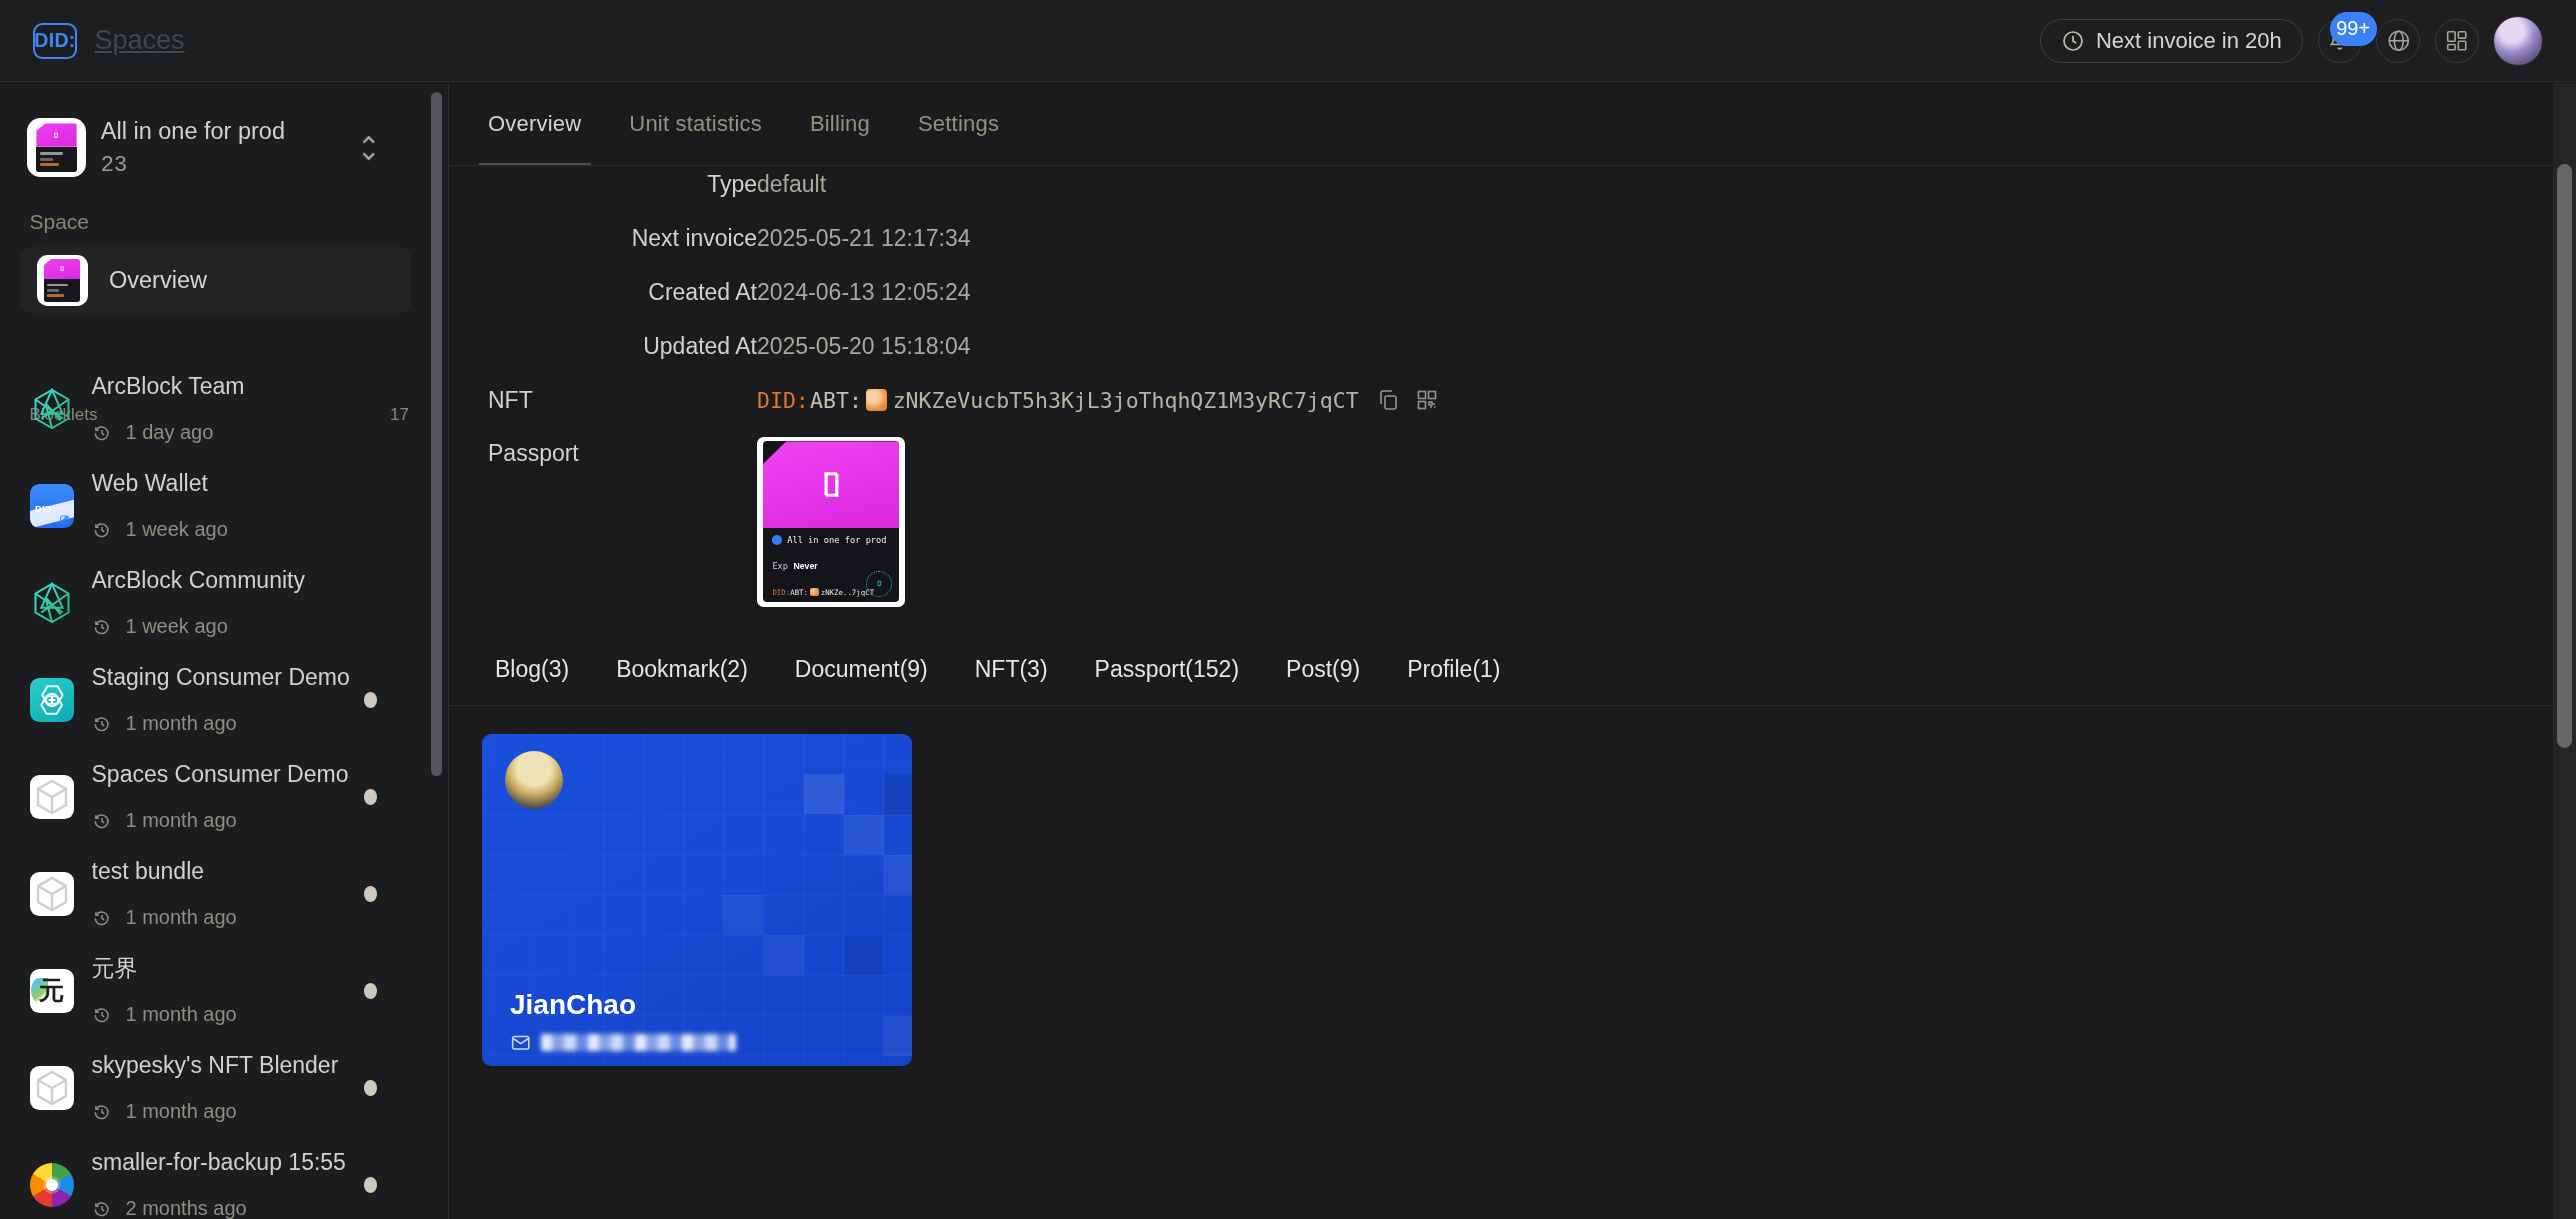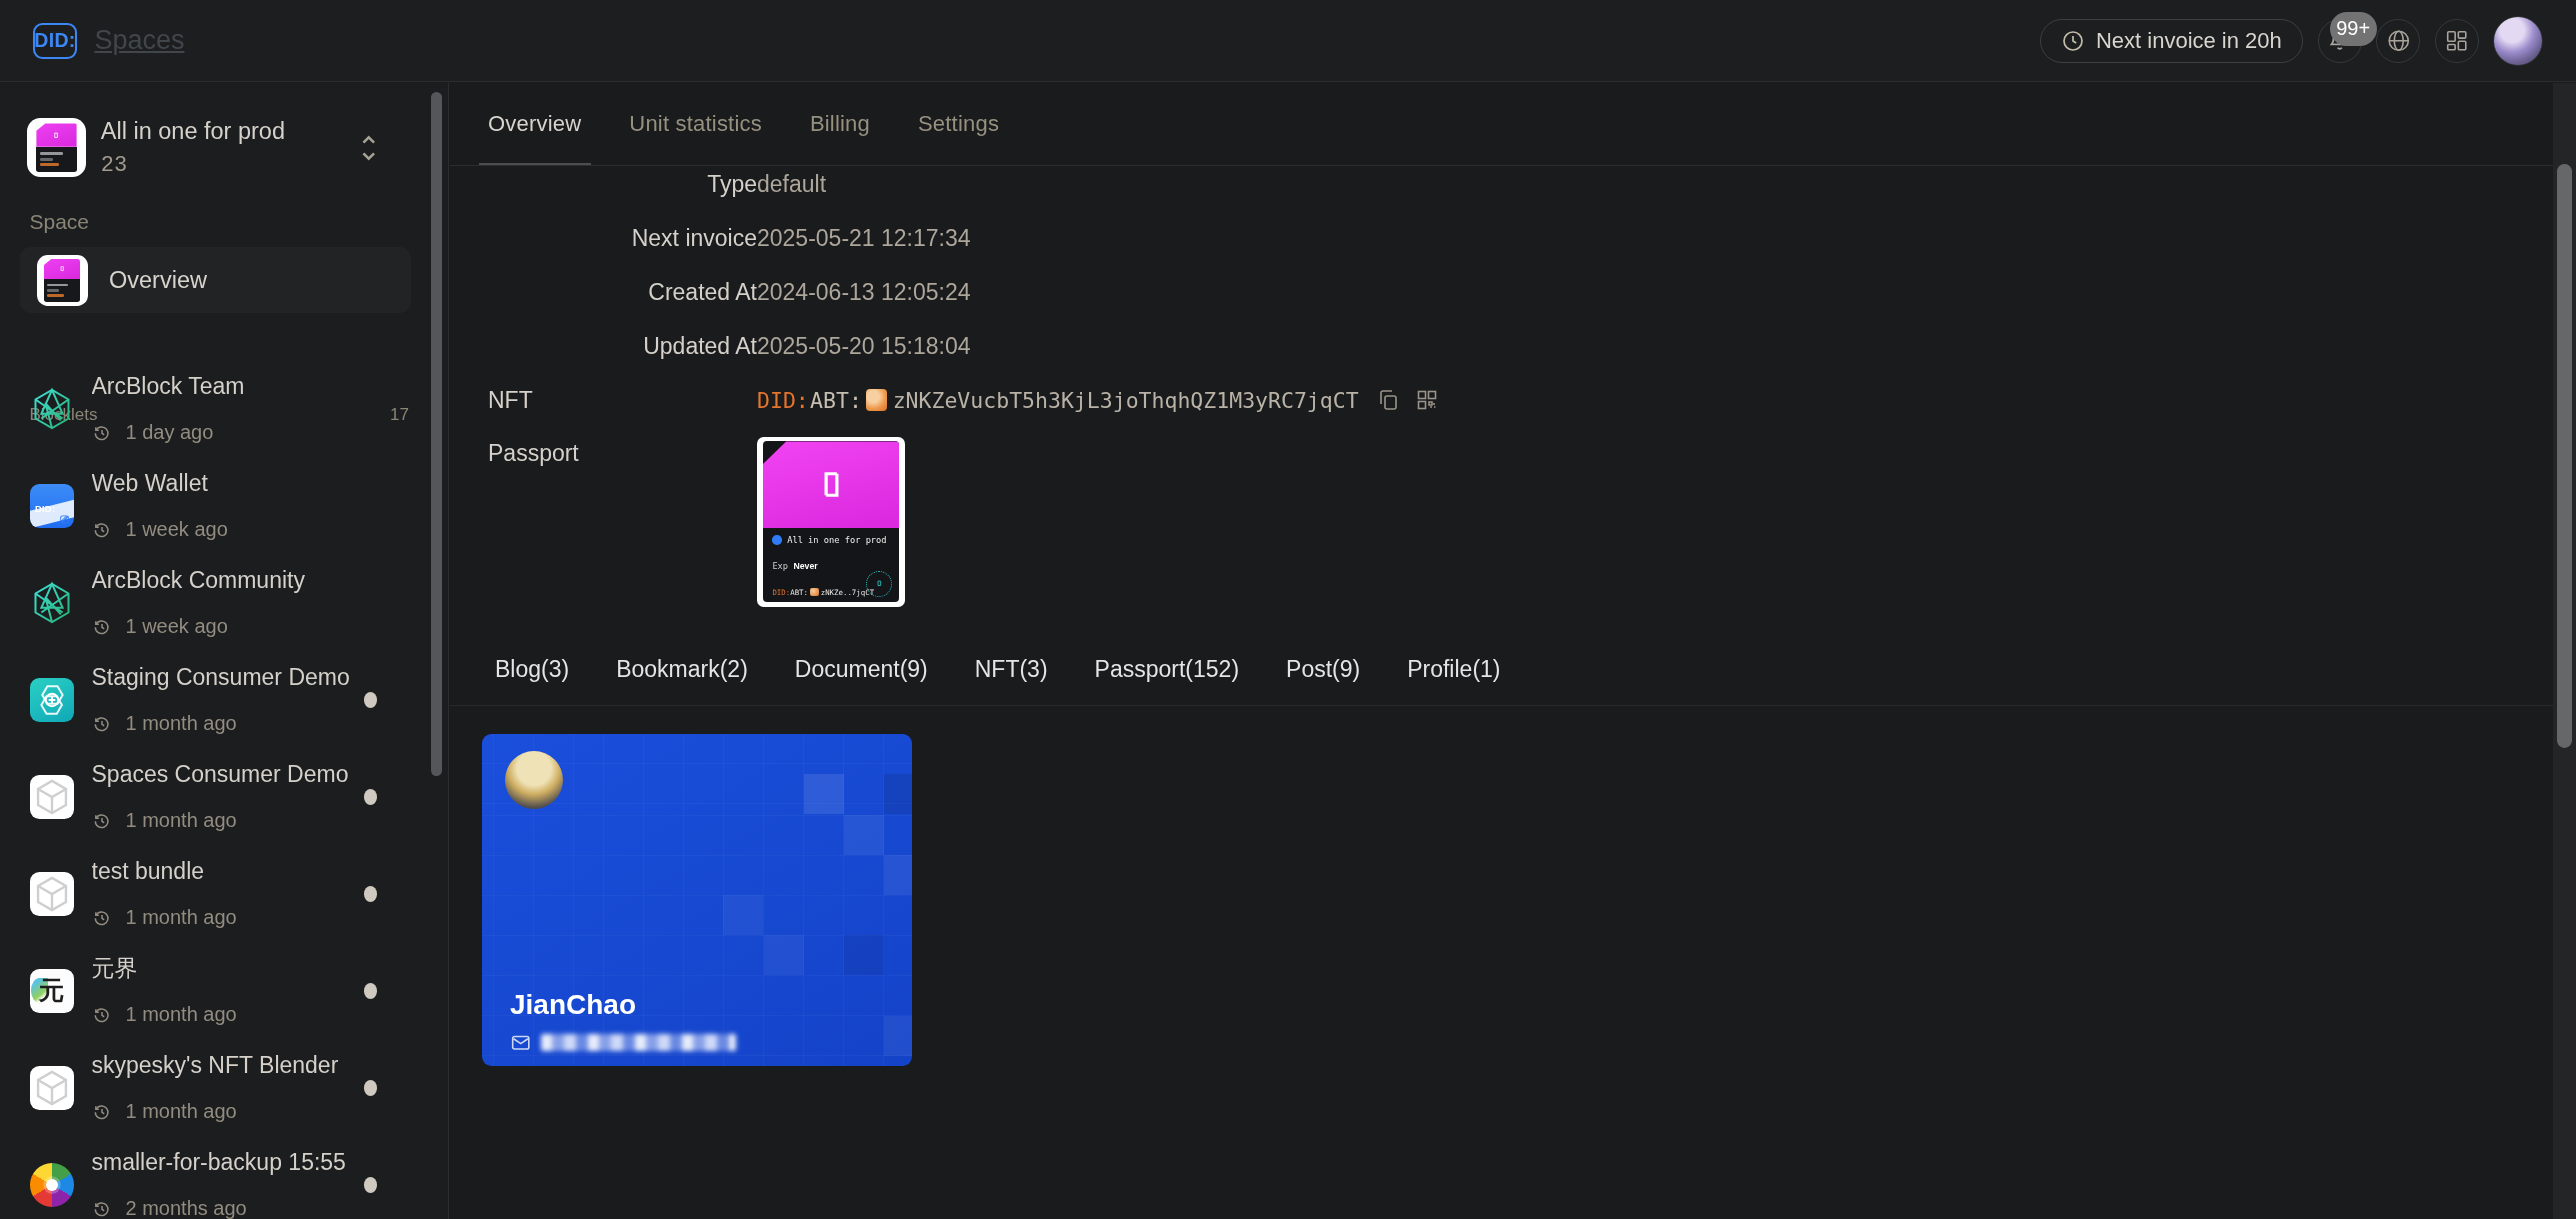--- a/index.html
+++ b/index.html
@@ -14,21 +14,21 @@
   .logo-box{width:44px;height:36px;border:2.7px solid #3d87f5;border-radius:9.4px;color:#3d87f5;
     font-weight:bold;font-size:19.5px;display:flex;align-items:center;justify-content:center;letter-spacing:0.3px;box-sizing:border-box;}
   .logo-name{margin-left:17.4px;font-size:27px;color:#41464b;font-weight:500;text-decoration:underline;}
   .hdr-right{display:flex;align-items:center;gap:14.8px;}
   .invoice-pill{display:flex;align-items:center;gap:10.7px;height:44px;padding:0 20px;border-radius:22px;
     border:0.7px solid #3c403e;background:transparent;color:#d9d5cf;font-size:22px;font-family:inherit;cursor:pointer;}
   .invoice-pill svg{width:24px;height:24px;stroke:#c3bca9;}
   .icon-btn{position:relative;width:44px;height:44px;border-radius:50%;border:0.7px solid #36393b;
     display:flex;align-items:center;justify-content:center;cursor:pointer;box-sizing:border-box;}
   .icon-btn svg{width:25.5px;height:25.5px;stroke:#a9a39a;fill:none;}
-  .badge{position:absolute;top:-8px;right:-16px;min-width:47px;height:34px;border-radius:17.4px;background:#737373;
+  .badge{position:absolute;top:-8px;right:-16px;min-width:47px;height:34px;border-radius:17.4px;background:#3b82f6;
     color:#fff;font-size:20px;font-weight:500;display:flex;align-items:center;justify-content:center;padding:0 4px;box-sizing:border-box;}
   .hdr-avatar{width:48px;height:48px;border-radius:50%;cursor:pointer;
     background:radial-gradient(circle at 38% 28%,#e3d9f2 0 26%,#9c8ccc 48%,#6d6395 70%,#3e3c52 100%);
     box-shadow:0 0 0 0.7px #36393b;}
 
   
   aside{position:absolute;left:0;top:83px;width:449px;bottom:0;background:#1b1d1f;border-right:0.7px solid #2b2d2f;box-sizing:border-box;}
   .sb-scroll-thumb{position:absolute;left:431px;top:8.7px;width:10.7px;height:684px;border-radius:5.4px;background:#54565a;}
 
   .space-selector{position:absolute;left:19px;top:23px;width:392px;height:83px;border-radius:12px;

